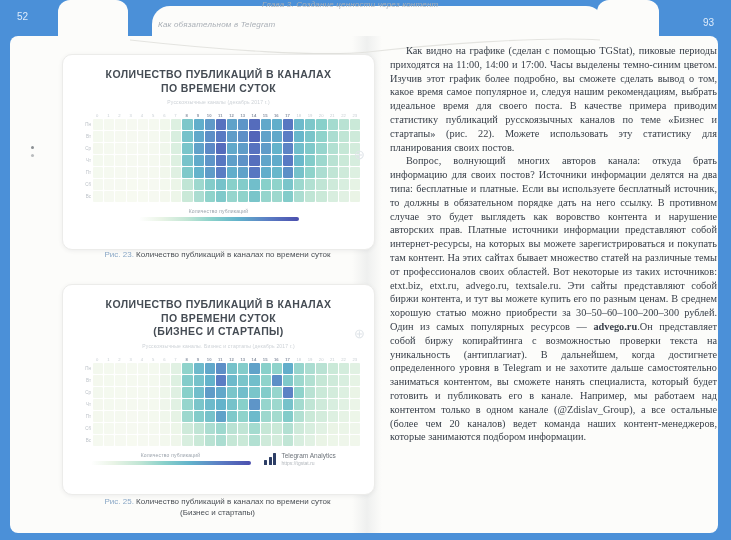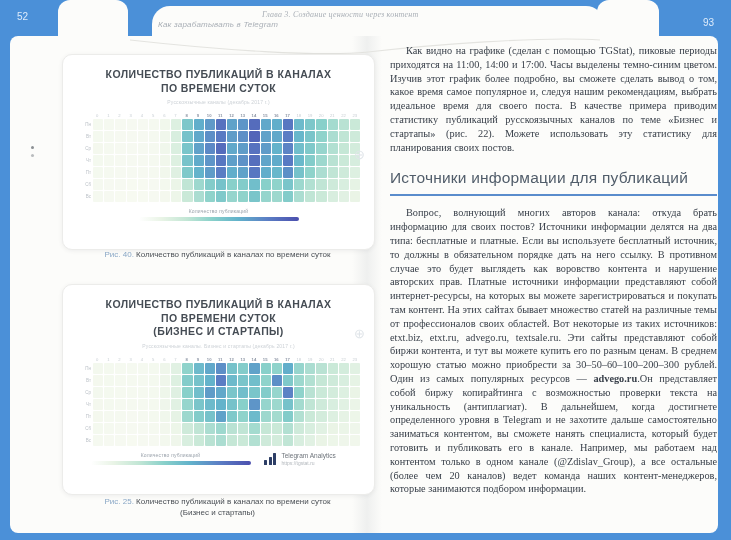--- a/index.html
+++ b/index.html
@@ -17,21 +17,21 @@
   .band{position:absolute;left:152px;top:6px;width:452px;height:46px;
     background:#fcfcfa;border-radius:18px 18px 0 0;}
   .spine{position:absolute;left:352px;top:36px;width:30px;height:497px;
     background:linear-gradient(90deg,rgba(0,0,0,0) 0%,rgba(120,130,140,0.10) 50%,rgba(0,0,0,0) 100%);}
   .top-curve{position:absolute;left:0;top:0;pointer-events:none;}
   .page-number{position:absolute;color:#ddebfb;font-size:10px;}
   .pn-left{left:17px;top:11px;}
   .pn-right{right:17px;top:17px;}
   .running-header{position:absolute;color:#a9afb6;font-size:8px;font-style:italic;letter-spacing:.2px;}
   .rh-left{left:158px;top:20px;}
-  .rh-right{left:262px;top:10px;font-family:Liberation Serif, serif;}
+  .rh-right{left:262px;top:0;}
   .margin-dots{position:absolute;left:31px;top:146px;width:3px;height:3px;border-radius:50%;
     background:#8b8f93;box-shadow:0 8px 0 #b9bcbe;}
 
   
   .chart-card{position:absolute;left:62px;width:311px;background:#ffffff;
     border:1px solid #ececе9;border:1px solid #ececea;border-radius:10px;
     box-shadow:0 1px 4px rgba(60,70,80,0.08);}
   .card1{top:54px;height:194px;}
   .card2{top:284px;height:209px;}
   .chart-title{margin-top:13px;text-align:center;font-size:10.5px;line-height:13.5px;
@@ -84,21 +84,21 @@
 <div class="bump bump-right"></div>
 <div class="band"></div>
 <div class="spread"></div>
 <div class="spine"></div>
 <svg class="top-curve" width="731" height="64">
   <path d="M130,40 C 220,50 320,57 368,52 C 430,45 540,36 600,40" fill="none" stroke="#e4e4e0" stroke-width="1.2"></path>
 </svg>
 
 <span class="page-number pn-left">52</span>
 <span class="page-number pn-right">93</span>
-<span class="running-header rh-left">Как зарабатывать в Telegram</span>
+<span class="running-header rh-left">Как обязательном в Telegram</span>
 <span class="running-header rh-right">Глава 3. Создание ценности через контент</span>
 <div class="margin-dots"></div>
 
 <div class="chart-card card1">
   <div class="chart-title">
     <div>КОЛИЧЕСТВО ПУБЛИКАЦИЙ В КАНАЛАХ</div>
     <div>ПО ВРЕМЕНИ СУТОК</div>
   </div>
   <div class="chart-subtitle">Русскоязычные каналы (декабрь 2017 г.)</div>
   <div class="hm-wrap">
@@ -318,21 +318,21 @@
         <span class="hm-cell" style="background: rgb(234, 244, 230);"></span>
       </div>
     </div>
   <div class="legend">
     <div class="legend-label">Количество публикаций</div>
     <div class="legend-bar"></div>
   </div>
   <span class="card-circle">⊕</span>
 </div>
 <div class="fig-caption cap1">
-  <span class="fig-label">Рис. 40.</span>
+  <span class="fig-label">Рис. 23.</span>
   <span>Количество публикаций в каналах по времени суток</span>
 </div>
 
 <div class="chart-card card2">
   <div class="chart-title">
     <div>КОЛИЧЕСТВО ПУБЛИКАЦИЙ В КАНАЛАХ</div>
     <div>ПО ВРЕМЕНИ СУТОК</div>
     <div>(БИЗНЕС И СТАРТАПЫ)</div>
   </div>
   <div class="chart-subtitle">Русскоязычные каналы. Бизнес и стартапы (декабрь 2017 г.)</div>
@@ -575,15 +575,14 @@
 <div class="fig-caption cap2">
   <div>
     <span class="fig-label">Рис. 25.</span>
     <span>Количество публикаций в каналах по времени суток</span>
   </div>
   <div>(Бизнес и стартапы)</div>
 </div>
 
 <div class="right-col">
   <p class="body-par">Как видно на графике (сделан с помощью TGStat), пиковые периоды приходятся на 11:00, 14:00 и 17:00. Часы выделены темно-синим цветом. Изучив этот график более подробно, вы сможете сделать вывод о том, какое время самое популярное и, следуя нашим рекомендациям, выбрать идеальное время для своего поста. В качестве примера приводим статистику публикаций русскоязычных каналов по теме «Бизнес и стартапы» (рис. 22). Можете использовать эту статистику для планирования своих постов.</p>
-  <h2 class="section-heading">Источники информации для публикаций</h2>
   <p class="body-par" id="par2"><span>Вопрос, волнующий многих авторов канала: откуда брать информацию для своих постов? Источники информации делятся на два типа: бесплатные и платные. Если вы используете бесплатный источник, то должны в обязательном порядке дать на него ссылку. В противном случае это будет выглядеть как воровство контента и нарушение авторских прав. Платные источники информации представляют собой интернет-ресурсы, на которых вы можете зарегистрироваться и покупать там контент. На этих сайтах бывает множество статей на различные темы от профессионалов своих областей. Вот некоторые из таких источников: etxt.biz, etxt.ru, advego.ru, textsale.ru. Эти сайты представляют собой биржи контента, и тут вы можете купить его по разным ценам. В среднем хорошую статью можно приобрести за 30–50–60–100–200–300 рублей. Один из самых популярных ресурсов — </span><span class="bold">advego.ru</span><span>.Он представляет собой биржу копирайтинга с возможностью проверки текста на уникальность (антиплагиат). В дальнейшем, когда достигнете определенного уровня в Telegram и не захотите дальше самостоятельно заниматься контентом, вы сможете нанять специалиста, который будет готовить и публиковать его в канале. Например, мы работаем над контентом только в одном канале (@Zdislav_Group), а все остальные (более чем 20 каналов) ведет команда наших контент-менеджеров, которые занимаются подбором информации.</span></p>
 </div>
 
 </body></html>

